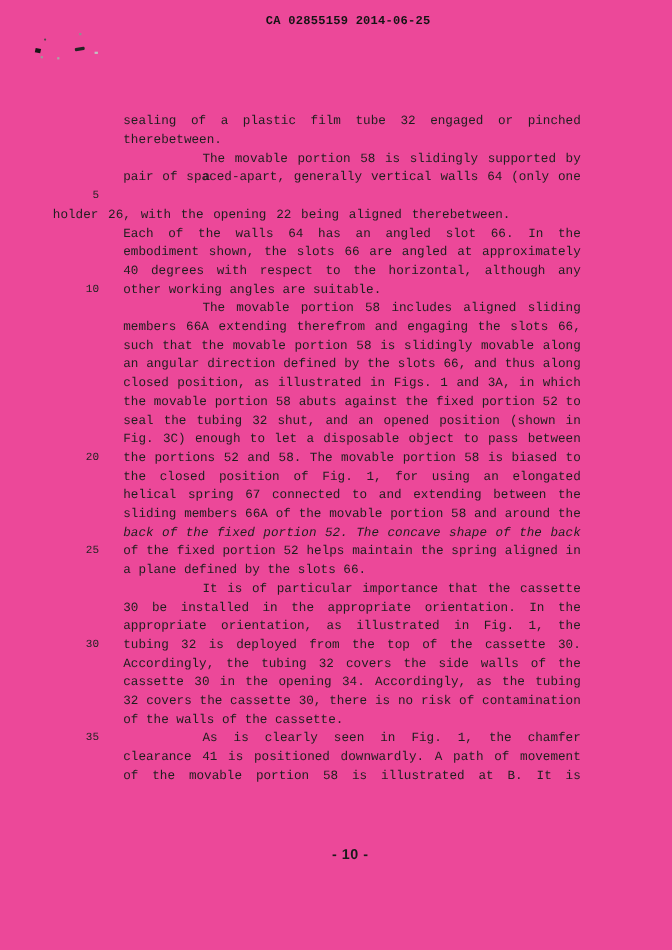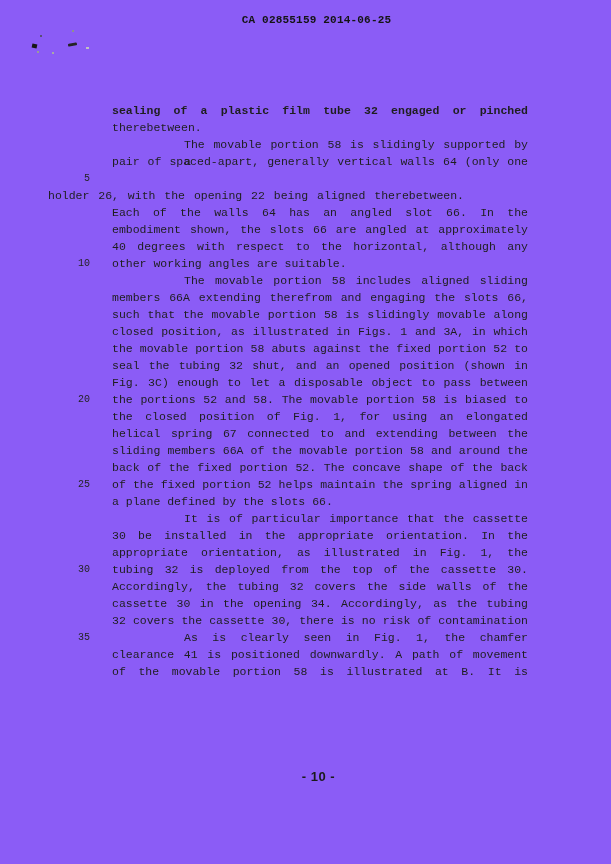--- a/index.html
+++ b/index.html
@@ -5,21 +5,21 @@
   html, body { margin: 0; padding: 0; }
   body {
     width: 611px; height: 864px;
     background: #ffffff;
     overflow: hidden;
     position: relative;
     font-family: "Liberation Mono", monospace;
   }
   .page {
     position: absolute; inset: 0;
-    background: #8b5cf6;
+    background: #ec4899;
     padding-left: 13px;
   }
   .stamp {
     position: absolute;
     top: 14px; left: 0; right: 0;
     padding-left: 22px;
     text-align: center;
     font: 700 11px/13px "Liberation Mono", monospace;
     color: #141414;
     letter-spacing: 0.2px;
@@ -80,21 +80,21 @@
     <div class="speck s2"></div>
     <div class="speck s3"></div>
     <div class="speck s4"></div>
     <div class="speck s5"></div>
     <div class="speck s6"></div>
     <div class="speck s7"></div>
   </div>
 
   <div class="doc-body" id="body-lines">
       <div class="line">
-        <div class="ltext" style="color: rgb(30, 30, 30); font-weight: bold;">sealing of a plastic film tube 32 engaged or pinched</div>
+        <div class="ltext" style="color: rgb(30, 30, 30);">sealing of a plastic film tube 32 engaged or pinched</div>
       </div>
       <div class="line">
         <div class="ltext flush" style="color: rgb(30, 30, 30);">therebetween.</div>
       </div>
       <div class="line">
         <div class="ltext indent" style="color: rgb(30, 30, 30);">The movable portion 58 is slidingly supported by a</div>
       </div>
       <div class="line">
         <div class="ltext" style="color: rgb(30, 30, 30);">pair of spaced-apart, generally vertical walls 64 (only one</div>
       </div>
@@ -120,20 +120,23 @@
       <div class="line">
         <div class="ltext indent" style="color: rgb(30, 30, 30);">The movable portion 58 includes aligned sliding</div>
       </div>
       <div class="line">
         <div class="ltext" style="color: rgb(30, 30, 30);">members 66A extending therefrom and engaging the slots 66,</div>
       </div>
       <div class="line">
         <div class="ltext" style="color: rgb(30, 30, 30);">such that the movable portion 58 is slidingly movable along</div>
       </div>
       <div class="line">
+        <div class="ltext" style="color: rgb(30, 30, 30);">an angular direction defined by the slots 66, and thus along</div>
+      </div>
+      <div class="line">
         <div class="ltext" style="color: rgb(30, 30, 30);">closed position, as illustrated in Figs. 1 and 3A, in which</div>
       </div>
       <div class="line">
         <div class="ltext" style="color: rgb(30, 30, 30);">the movable portion 58 abuts against the fixed portion 52 to</div>
       </div>
       <div class="line">
         <div class="ltext" style="color: rgb(30, 30, 30);">seal the tubing 32 shut, and an opened position (shown in</div>
       </div>
       <div class="line">
         <div class="ltext" style="color: rgb(30, 30, 30);">Fig. 3C) enough to let a disposable object to pass between</div>
@@ -145,21 +148,21 @@
       <div class="line">
         <div class="ltext" style="color: rgb(30, 30, 30);">the closed position of Fig. 1, for using an elongated</div>
       </div>
       <div class="line">
         <div class="ltext" style="color: rgb(30, 30, 30);">helical spring 67 connected to and extending between the</div>
       </div>
       <div class="line">
         <div class="ltext" style="color: rgb(30, 30, 30);">sliding members 66A of the movable portion 58 and around the</div>
       </div>
       <div class="line">
-        <div class="ltext" style="color: rgb(30, 30, 30);">back of the fixed portion 52.  The concave shape of the back</div>
+        <div class="ltext" style="color: rgb(30, 30, 30); font-style: italic;">back of the fixed portion 52.  The concave shape of the back</div>
       </div>
       <div class="line">
         <span class="lnum">25</span>
         <div class="ltext" style="color: rgb(30, 30, 30);">of the fixed portion 52 helps maintain the spring aligned in</div>
       </div>
       <div class="line">
         <div class="ltext flush" style="color: rgb(30, 30, 30);">a plane defined by the slots 66.</div>
       </div>
       <div class="line">
         <div class="ltext indent" style="color: rgb(30, 30, 30);">It is of particular importance that the cassette</div>
@@ -177,20 +180,23 @@
       <div class="line">
         <div class="ltext" style="color: rgb(30, 30, 30); font-family: Liberation Mono, monospace;">Accordingly, the tubing 32 covers the side walls of the</div>
       </div>
       <div class="line">
         <div class="ltext" style="color: rgb(30, 30, 30);">cassette 30 in the opening 34.  Accordingly, as the tubing</div>
       </div>
       <div class="line">
         <div class="ltext" style="color: rgb(30, 30, 30);">32 covers the cassette 30, there is no risk of contamination</div>
       </div>
       <div class="line">
+        <div class="ltext flush" style="color: rgb(30, 30, 30);">of the walls of the cassette.</div>
+      </div>
+      <div class="line">
         <span class="lnum">35</span>
         <div class="ltext indent" style="color: rgb(30, 30, 30);">As is clearly seen in Fig. 1, the chamfer</div>
       </div>
       <div class="line">
         <div class="ltext" style="color: rgb(30, 30, 30);">clearance 41 is positioned downwardly.  A path of movement</div>
       </div>
       <div class="line">
         <div class="ltext" style="color: rgb(30, 30, 30);">of the movable portion 58 is illustrated at B.  It is</div>
       </div>
     </div>

